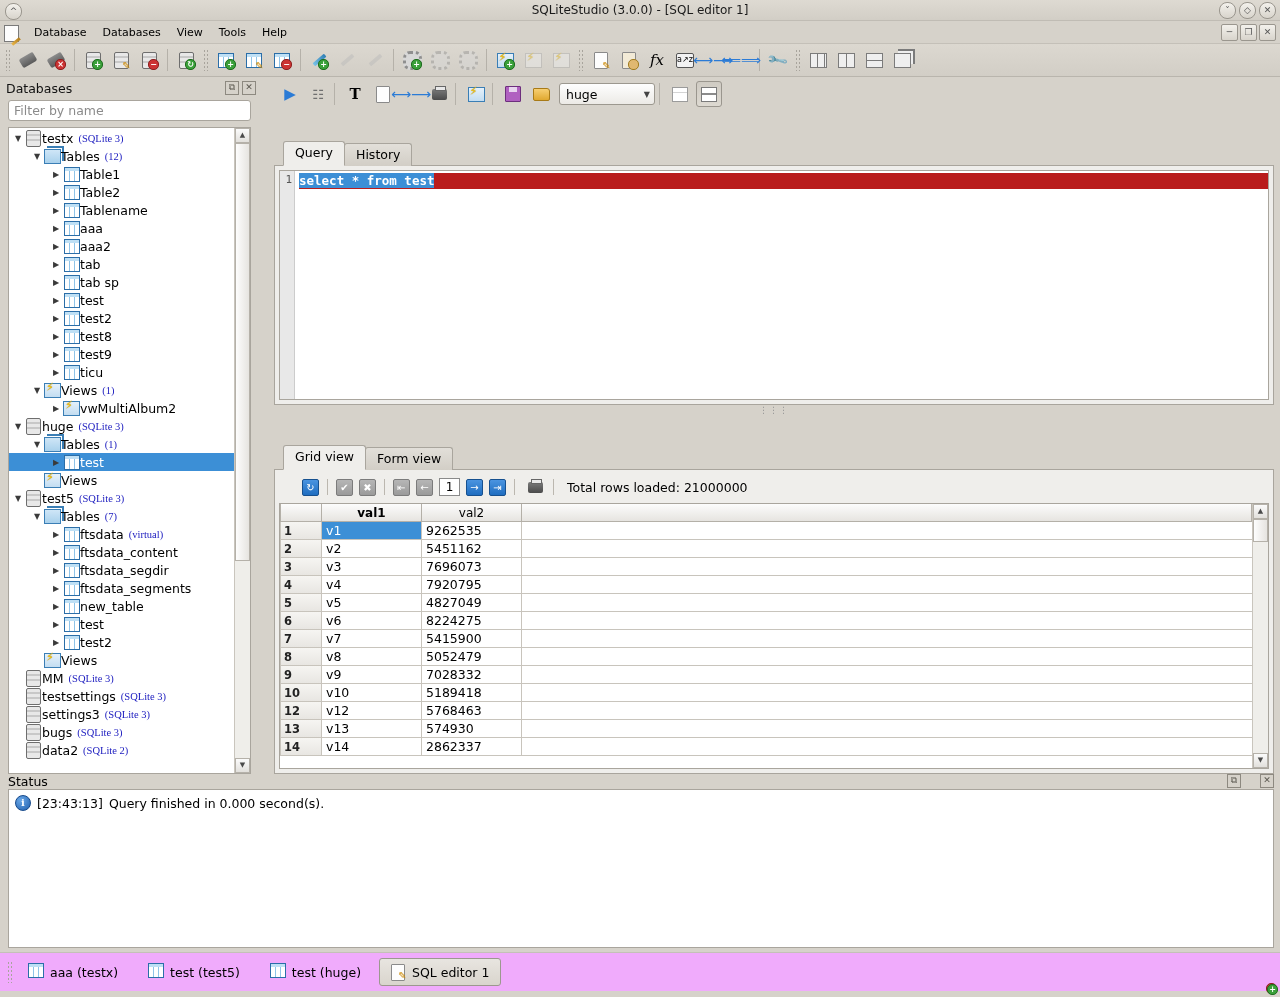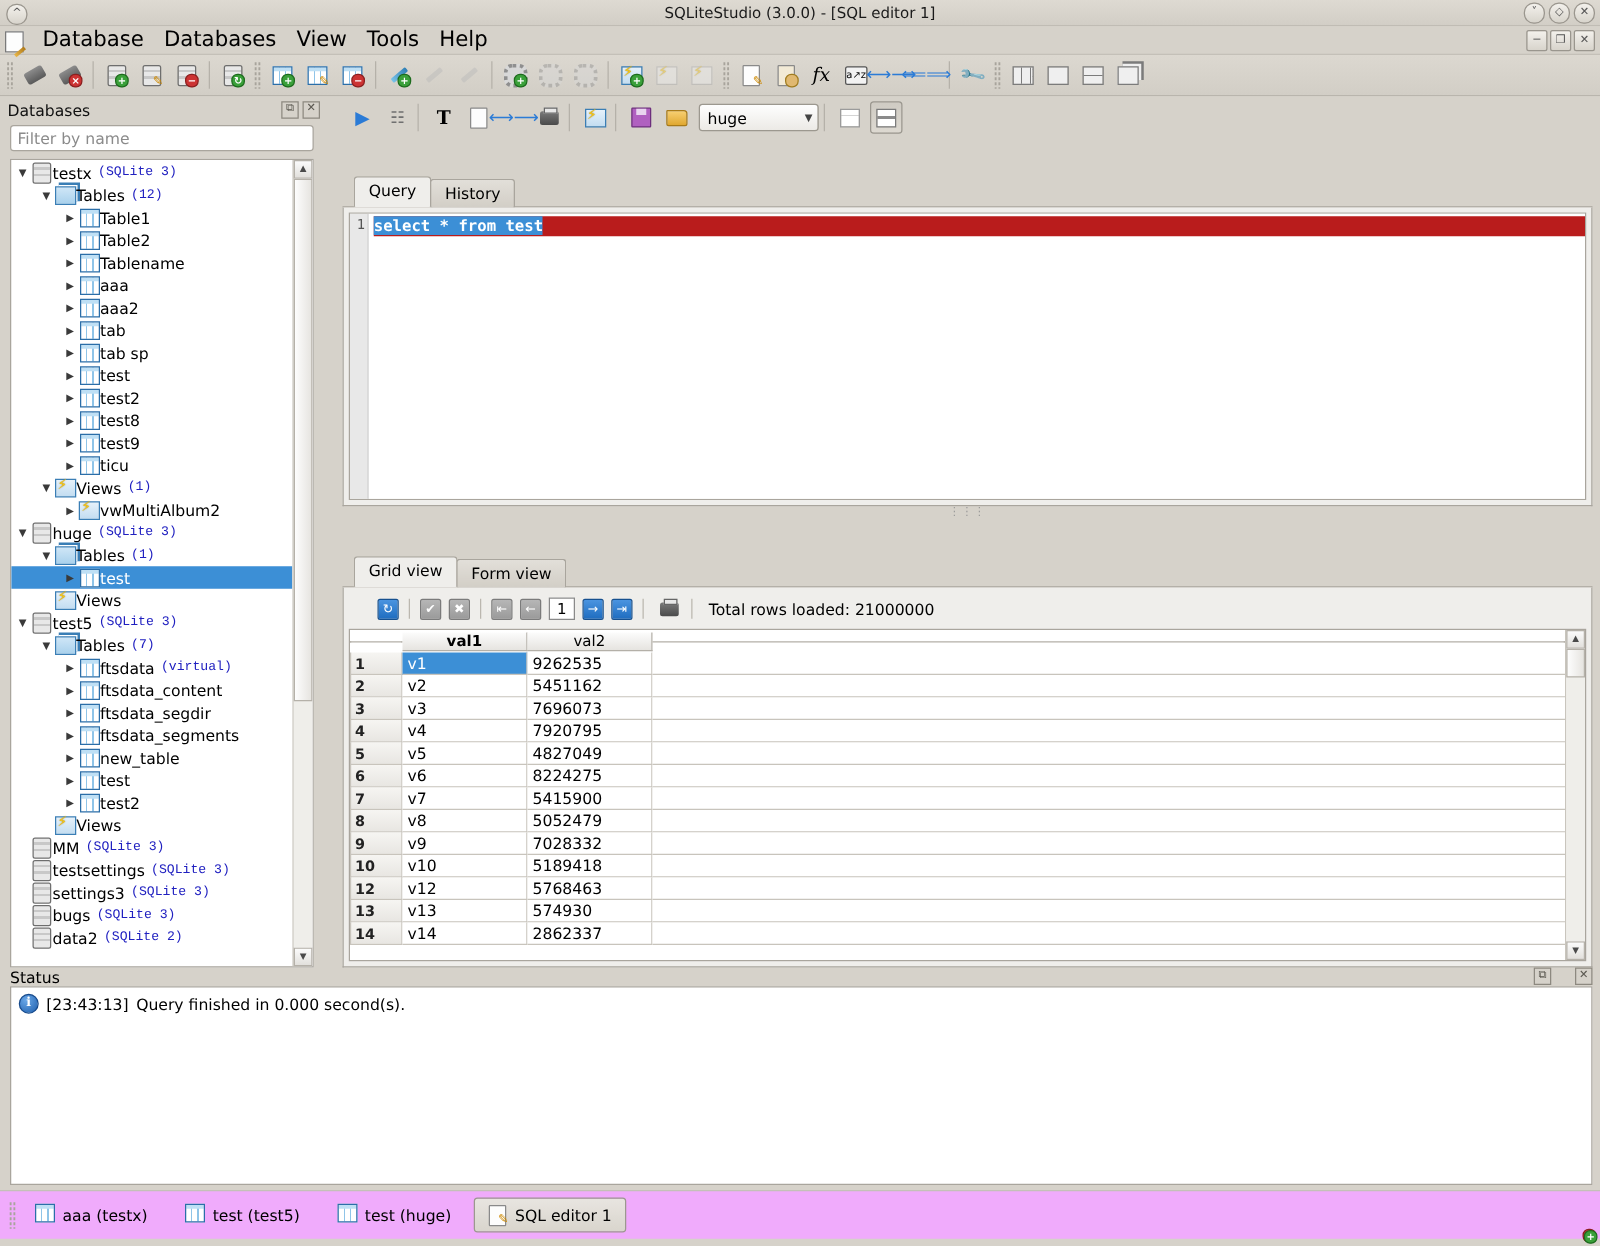--- a/index.html
+++ b/index.html
@@ -37,21 +37,21 @@
   .menubar {
     height: 22px; display: flex; align-items: center;
     background: #d6d2ca; padding-left: 2px;
     border-bottom: 1px solid #c4c0b8;
   }
   .app-icon {
     width: 18px; height: 18px; margin: 0 4px 0 2px;
     position: relative;
   }
   .menu-item {
-    padding: 3px 8px; font-size: 17px; color: #000; cursor: default;
+    padding: 3px 8px; font-size: 11px; color: #000; cursor: default;
   }
   
   .toolbar {
     height: 32px; display: flex; align-items: center;
     background: linear-gradient(#dcd8d0, #d2cec6);
     border-bottom: 1px solid #b9b5ad;
     padding-left: 2px;
   }
   .grip {
     width: 6px; height: 22px; margin: 0 3px;
@@ -187,21 +187,21 @@
     height: 18px; display: flex; align-items: center;
     font-size: 12.5px; white-space: nowrap; padding-left: 2px;
   }
   .trow.sel { background: #3c8fd6; color: #fff; }
   .twist {
     width: 14px; text-align: center; font-size: 8px; color: #3a3a3a;
     flex: 0 0 14px;
   }
   .ticon-s { width: 17px; display: flex; justify-content: center; flex: 0 0 17px; }
   .tlabel { margin-right: 5px; }
-  .tmeta { color: #2020c0; font-size: 10.5px; font-family: Liberation Mono, monospace; }
+  .tmeta { color: #2020c0; font-size: 10.5px; font-family: Liberation Serif, serif; }
   
   .vscroll {
     width: 15px; background: #f0f0f0; border-left: 1px solid #c9c5bd;
     display: flex; flex-direction: column;
   }
   .vs-btn {
     height: 15px; background: linear-gradient(#fbfbfb,#e2e0dc);
     border: 1px solid #b5b1a9; box-sizing: border-box;
     font-size: 7px; color: #4a4a4a; text-align: center; line-height: 13px;
   }
@@ -301,21 +301,21 @@
     box-sizing: border-box;
   }
   .gprint { margin: 0 5px 0 8px; }
   .rows-label { margin-left: 8px; font-size: 12.5px; }
   
   .grid-outer {
     flex: 1; margin-top: 4px; border: 1px solid #a9a59d;
     background: #fff; display: flex; overflow: hidden;
   }
   .grid-main { flex: 1; display: flex; flex-direction: column; overflow: hidden; }
-  .grid-head { display: flex; height: 18px; align-items: center; }
+  .grid-head { display: flex; height: 18px; }
   .gh {
     border: 1px solid #b4b0a8; border-left: none; border-top: none;
     background: linear-gradient(#fcfcfc,#e6e4e0);
     font-size: 12px; display: flex; align-items: center; justify-content: center;
     box-sizing: border-box;
   }
   .gh.corner { width: 42px; border-left: 1px solid #b4b0a8; }
   .gh.c1 { width: 100px; font-weight: bold; }
   .gh.c2 { width: 100px; }
   .gh.filler { flex: 1; }

